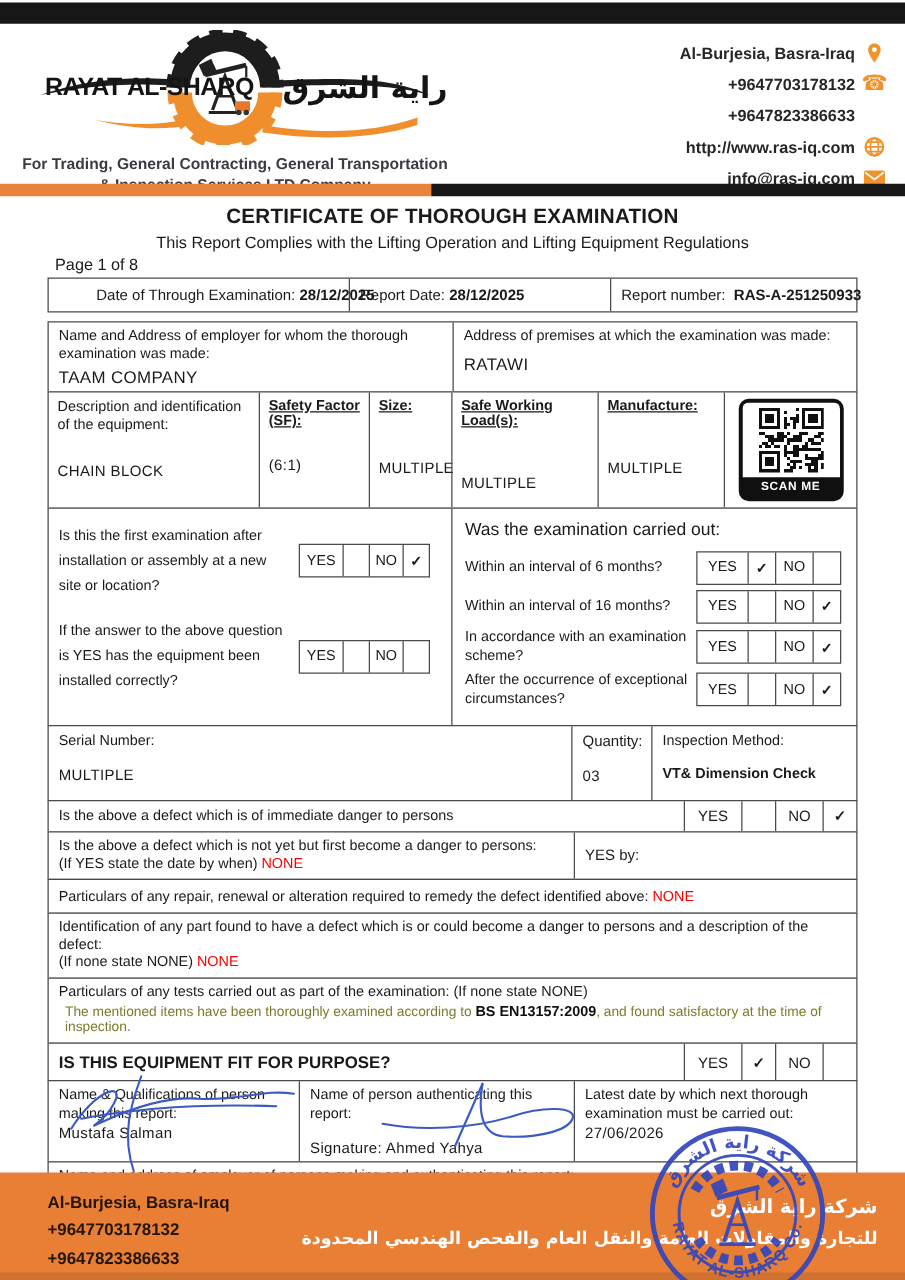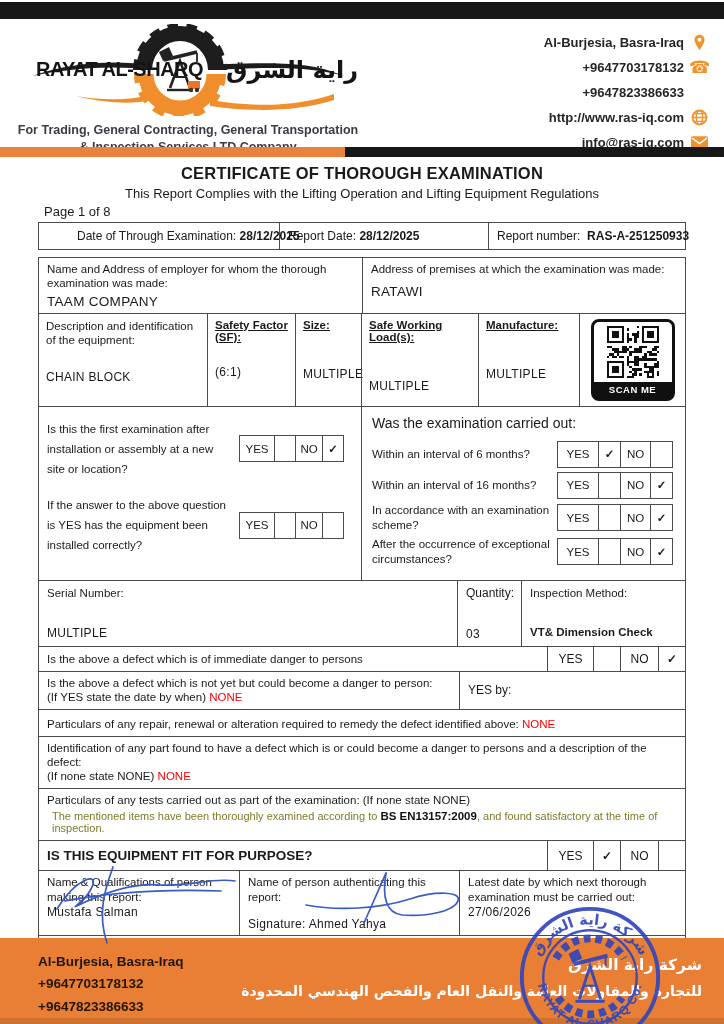--- a/index.html
+++ b/index.html
@@ -58,21 +58,21 @@
   .mini > div { border-left:1px solid #4a4a4a; height:25px; display:flex; align-items:center; justify-content:center; font-size:11.5px; }
   .mini > div:first-child { border-left:none; }
   .check { font-size:13px; font-weight:bold; }
   .q-right { padding:8px 12px 4px 10px; }
   .q-right-header { font-size:14px; margin-bottom:10px; }
   .co-row { display:flex; align-items:center; margin-bottom:4px; }
   .co-row .lbl { flex:1; padding-right:6px; line-height:1.3; }
   .mini.wide { grid-template-columns:40px 22px 30px 22px; }
 
   .row-serial { display:grid; grid-template-columns:1fr 64px 164px; min-height:61px; }
-  .row-serial > div { padding:5px 8px; border-left:1px solid #4a4a4a; display:flex; flex-direction:column; gap:26px; }
+  .row-serial > div { padding:5px 8px; border-left:1px solid #4a4a4a; display:flex; flex-direction:column; gap:13px; }
   .row-serial > div:first-child { border-left:none; }
   .row-serial .bold-val { font-weight:bold; font-size:11.5px; }
 
   .ynflex { display:flex; align-items:stretch; }
   .ynflex .txt { flex:1; padding:5px 8px; display:flex; align-items:center; }
   .yncell { width:46px; border-left:1px solid #4a4a4a; display:flex; align-items:center; justify-content:center; font-size:12px; }
   .yncell.slim { width:27px; }
   .yncell.mid { width:38px; }
   .row-danger1 { min-height:25px; }
   .row-fit { min-height:31px; }
@@ -347,21 +347,21 @@
     <div class="row row-danger1 ynflex">
       <div class="txt lbl">Is the above a defect which is of immediate danger to persons</div>
       <div class="yncell">YES</div>
       <div class="yncell slim check"></div>
       <div class="yncell mid">NO</div>
       <div class="yncell slim check">✓</div>
     </div>
 
     <div class="row row-danger2">
       <div>
-        <div class="lbl">Is the above a defect which is not yet but could become a danger to person:</div>
+        <div class="lbl">Is the above a defect which is not yet but first become a danger to persons:</div>
         <div class="lbl"><span>(If YES state the date by when) </span><span class="red">NONE</span></div>
       </div>
       <div>
           <span>YES by:</span>
         </div>
     </div>
 
     <div class="row row-plain">
       <span class="lbl">Particulars of any repair, renewal or alteration required to remedy the defect identified above: </span><span class="lbl red">NONE</span>
     </div>

